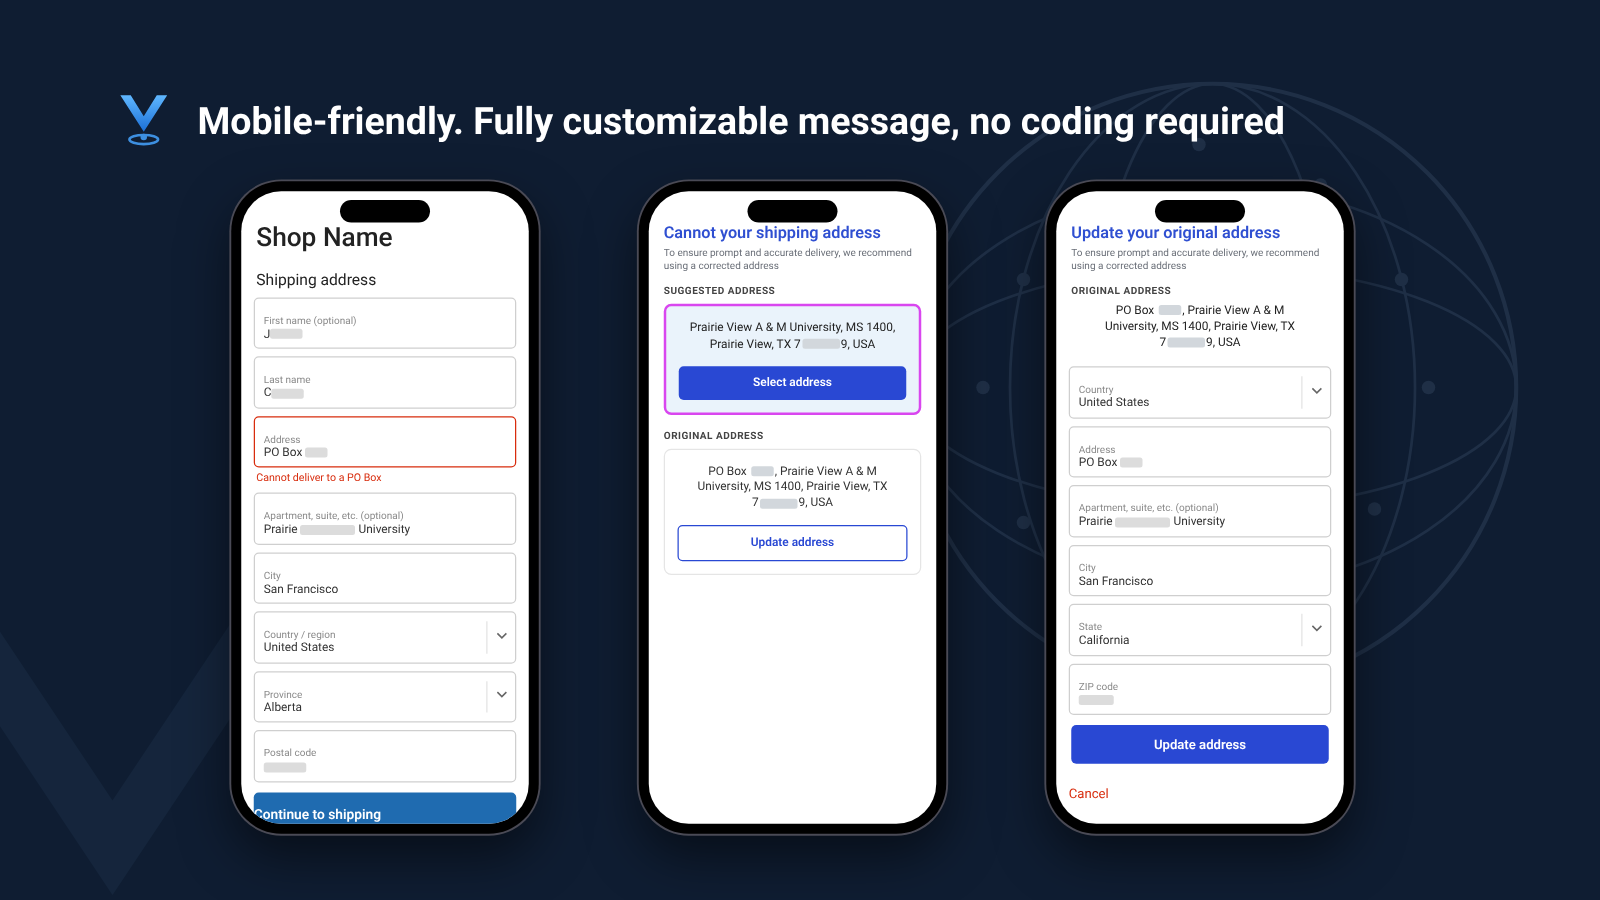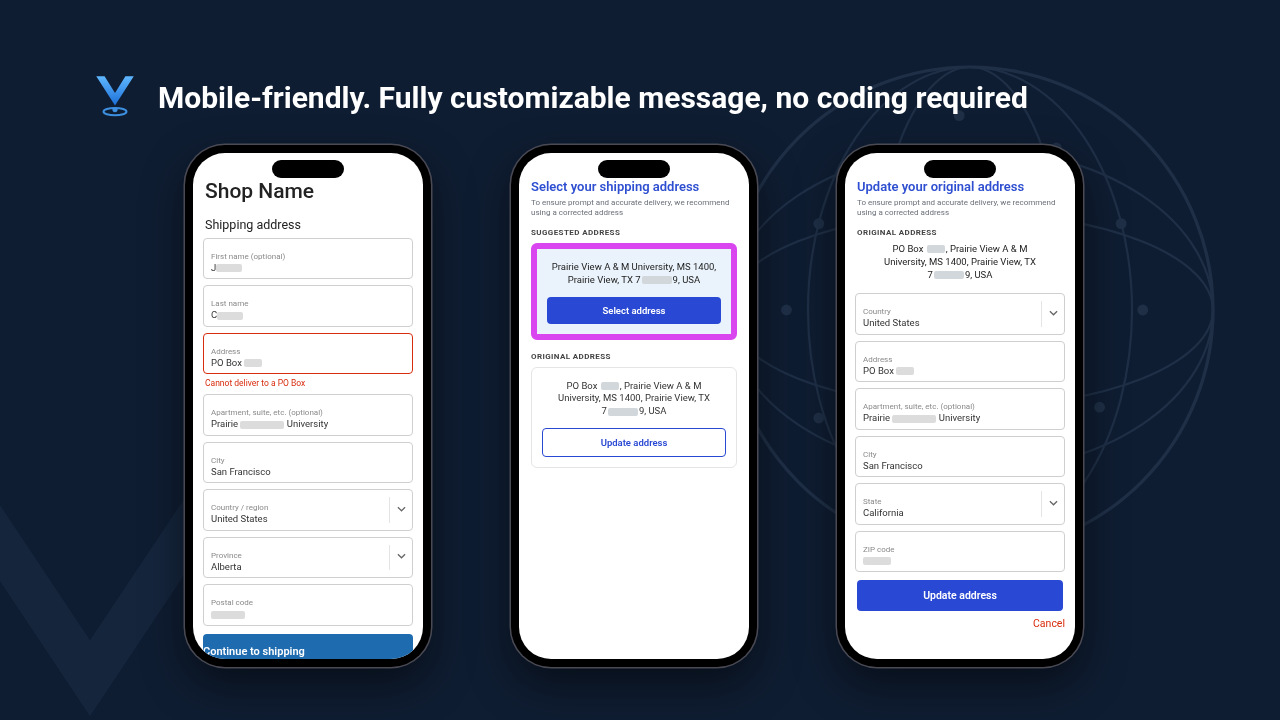--- a/index.html
+++ b/index.html
@@ -129,40 +129,40 @@
   
   .p-title { color:#2f4fd1; font-size:13px; font-weight:600; margin: 0 2px 4px; }
   .p-sub { color:#6a6f78; font-size:8px; margin:0 2px 10px; line-height:1.25; }
   .mini-head { font-size:8px; font-weight:700; letter-spacing:.4px; color:#444; margin:6px 2px 6px; }
   .addr-card {
     border-radius:6px;
     padding:12px 10px 10px;
     margin:0 2px 12px;
     text-align:center;
   }
-  .addr-card.suggested { background:#eaf3fb; border:6px solid #d946ef; }
+  .addr-card.suggested { background:#eaf3fb; border:2px solid #d946ef; }
   .addr-card.original  { border:1px solid #e5e5e5; }
   .addr-card .addr { font-size:9.5px; color:#222; line-height:1.35; margin-bottom:10px; }
   .addr-card.original .addr { color:#333; }
   .addr-card .addr .blur-span{ display:inline-block; width:30px; height:8px; background:#d2d7dc; border-radius:2px; vertical-align:middle; filter:blur(.5px); margin:0 1px; }
   .addr-btn {
     border-radius:4px; text-align:center; font-size:9.5px; font-weight:600; padding:8px 4px;
   }
   .addr-btn.solid { background:#2948d3; color:#fff; }
   .addr-btn.outline { border:1px solid #2948d3; color:#2948d3; }
 
   .orig-plain {
     text-align:center; font-size:9.5px; color:#222; line-height:1.35; margin:4px 8px 12px;
   }
   .orig-plain .blur-span{ display:inline-block; width:30px; height:8px; background:#d2d7dc; border-radius:2px; vertical-align:middle; filter:blur(.5px); margin:0 1px; }
 
   .btn-solid-blue {
     background:#2948d3; color:#fff; border-radius:4px; text-align:center; padding:9px 0; font-size:10.5px; font-weight:600; margin:8px 2px 0;
   }
-  .cancel-link { text-align:right; color:#d82c0d; font-size:10.5px; margin-top:6px; }
+  .cancel-link { text-align:left; color:#d82c0d; font-size:10.5px; margin-top:17px; }
 </style>
 </head>
 <body>
 
 <div class="globe">
   <svg viewBox="0 0 100 100">
     <circle cx="50" cy="50" r="45" fill="none" stroke="#8fb0d6" stroke-width=".6"></circle>
     <ellipse cx="50" cy="50" rx="45" ry="18" fill="none" stroke="#8fb0d6" stroke-width=".4"></ellipse>
     <ellipse cx="50" cy="50" rx="45" ry="30" fill="none" stroke="#8fb0d6" stroke-width=".4"></ellipse>
     <ellipse cx="50" cy="50" rx="18" ry="45" fill="none" stroke="#8fb0d6" stroke-width=".4"></ellipse>
@@ -254,21 +254,21 @@
       </div>
 
       <div class="btn-primary">Continue to shipping</div>
       <div class="link-return">Return to cart</div>
     </div>
   </div>
 
   <div class="phone">
     <div class="notch"></div>
     <div class="screen">
-      <div class="p-title">Select your shipping address</div>
+      <div class="p-title">Cannot your shipping address</div>
       <div class="p-sub">To ensure prompt and accurate delivery, we recommend using a corrected address</div>
 
       <div class="mini-head">SUGGESTED ADDRESS</div>
       <div class="addr-card suggested">
         <div class="addr">
           <span>Prairie View A &amp; M University, MS 1400,</span><br>
           <span>Prairie View, TX 7</span><span class="blur-span"></span><span>9, USA</span>
         </div>
         <div class="addr-btn solid">Select address</div>
       </div>

